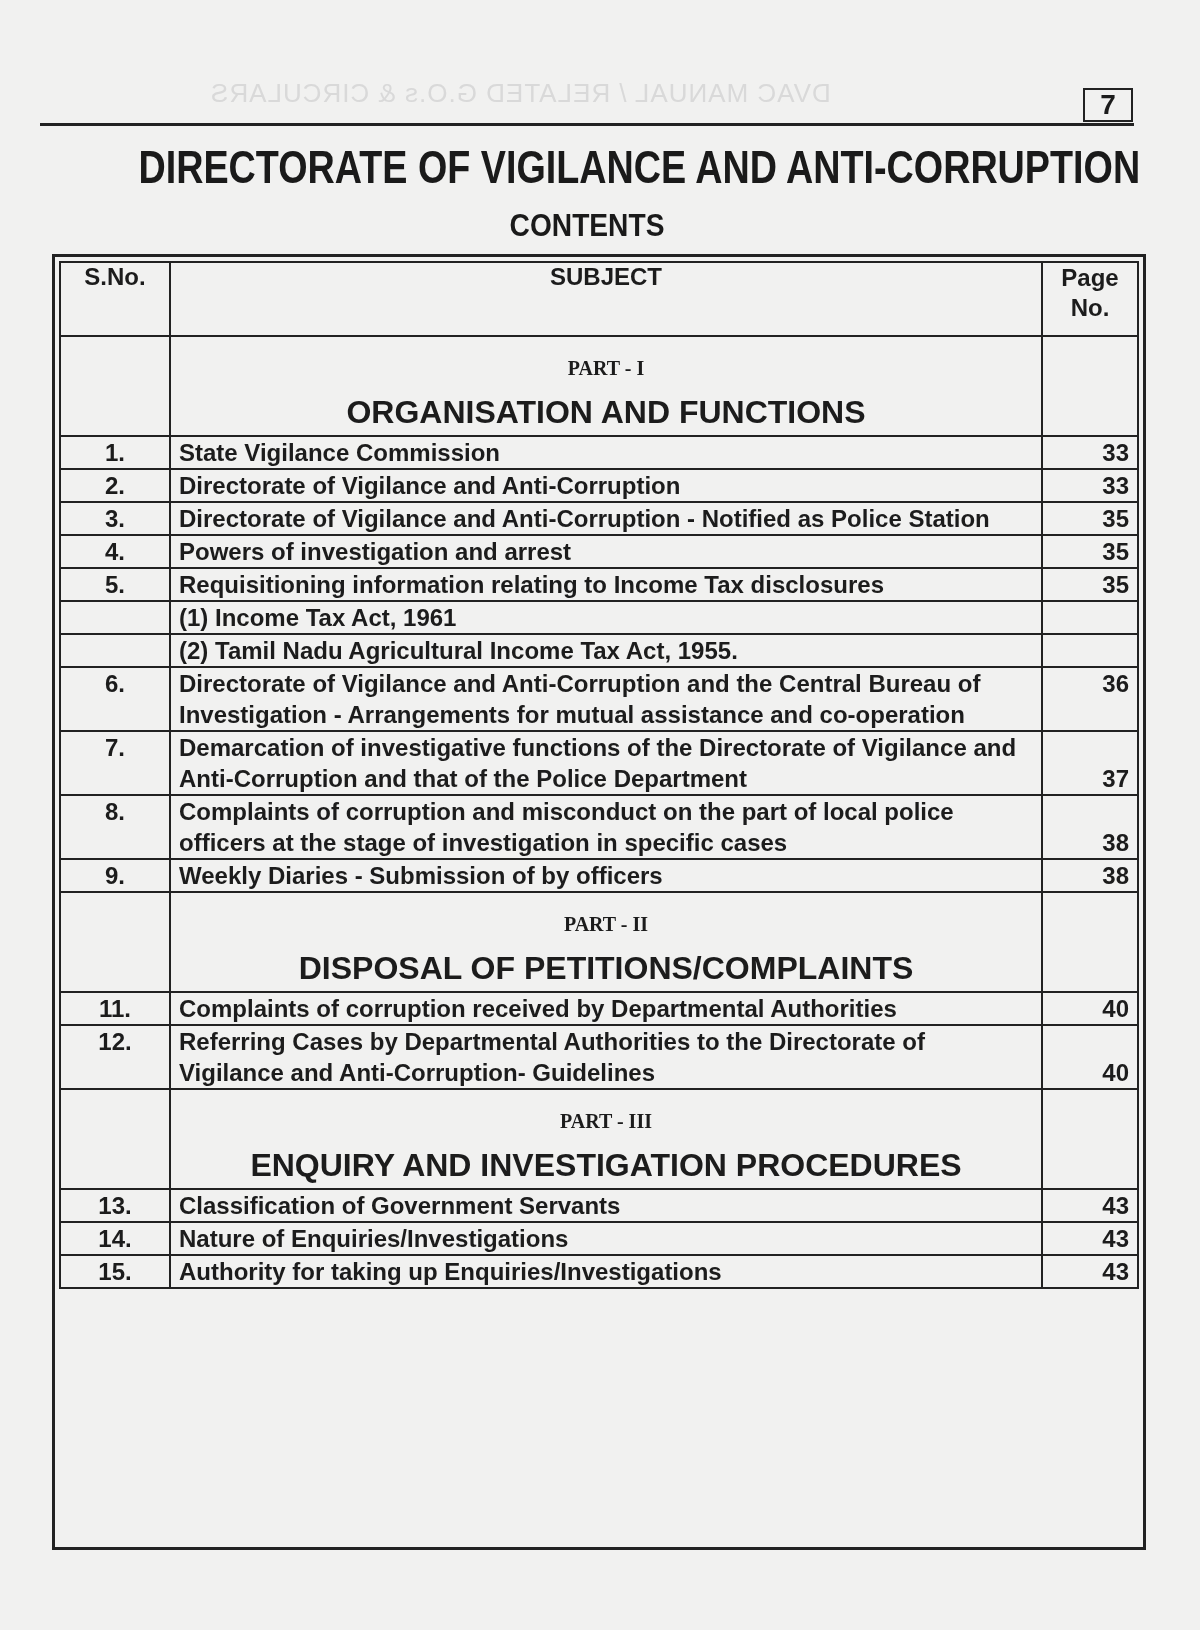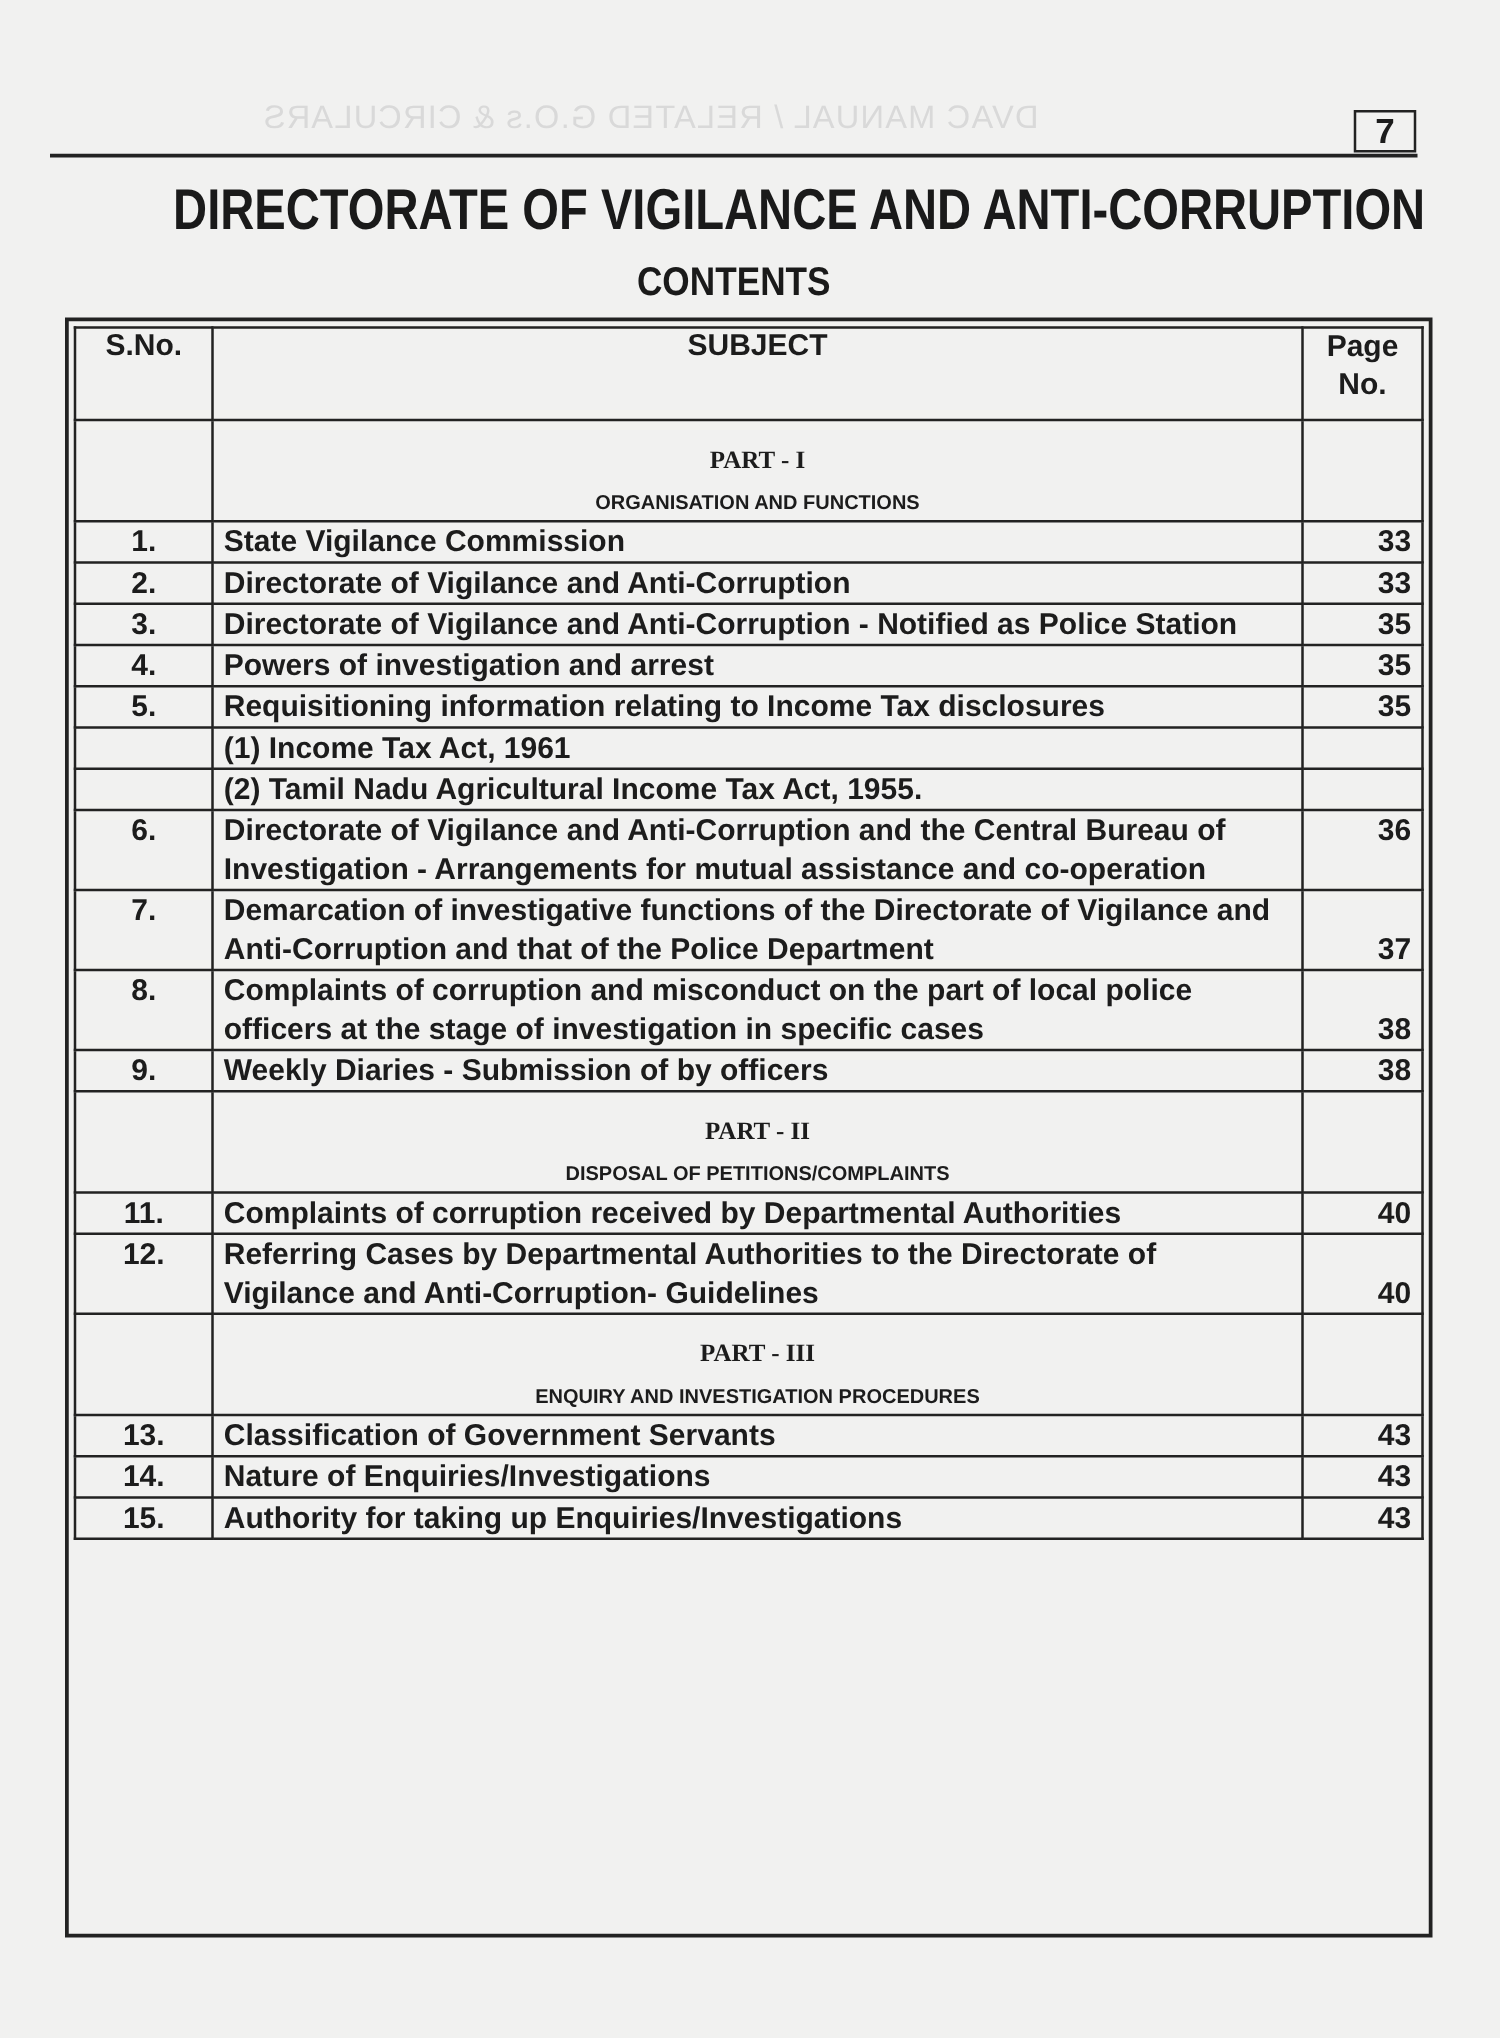--- a/index.html
+++ b/index.html
@@ -52,21 +52,21 @@
   .hdr td { height: 72px; vertical-align: middle; text-align: center; }
   .hdr .col-page { text-align: center; line-height: 30px; margin-left: 36px; }
   .row td { line-height: 31px; padding-top: 3px; padding-bottom: 3px; }
   .row .col-page { vertical-align: bottom; }
   .row.top-page .col-page { vertical-align: top; }
   .part td { text-align: center; }
   .part-title {
     font-family: "Liberation Serif", serif; font-weight: bold; font-size: 20px;
     padding-top: 20px; display: block;
   }
-  .part-sub { display: block; font-size: 16px; padding-top: 14px; padding-bottom: 4px; }
+  .part-sub { display: block; font-size: 32px; padding-top: 14px; padding-bottom: 4px; }
 </style>
 </head>
 <body>
 
 <div class="ghost">DVAC MANUAL / RELATED G.O.s &amp; CIRCULARS</div>
 <div class="page-num">7</div>
 <div class="rule"></div>
 <div class="main-title">DIRECTORATE OF VIGILANCE AND ANTI-CORRUPTION</div>
 <div class="contents">CONTENTS</div>
 

